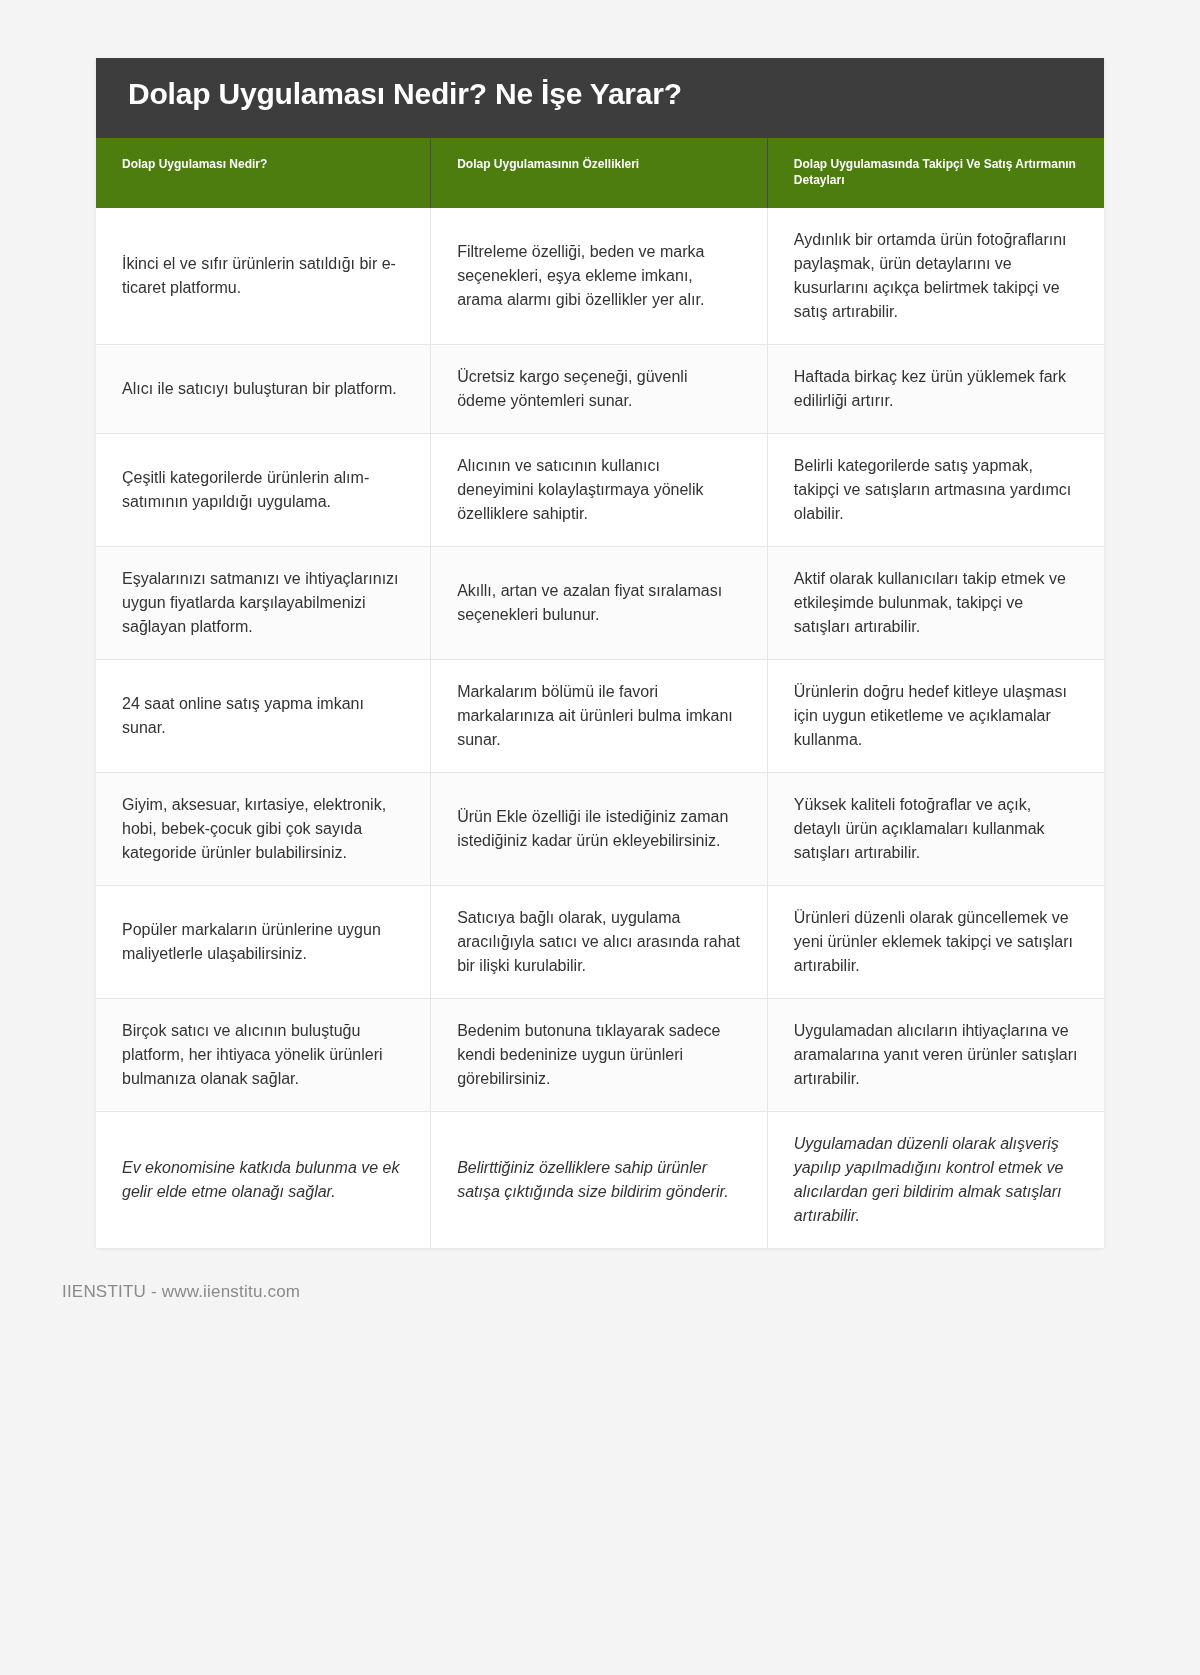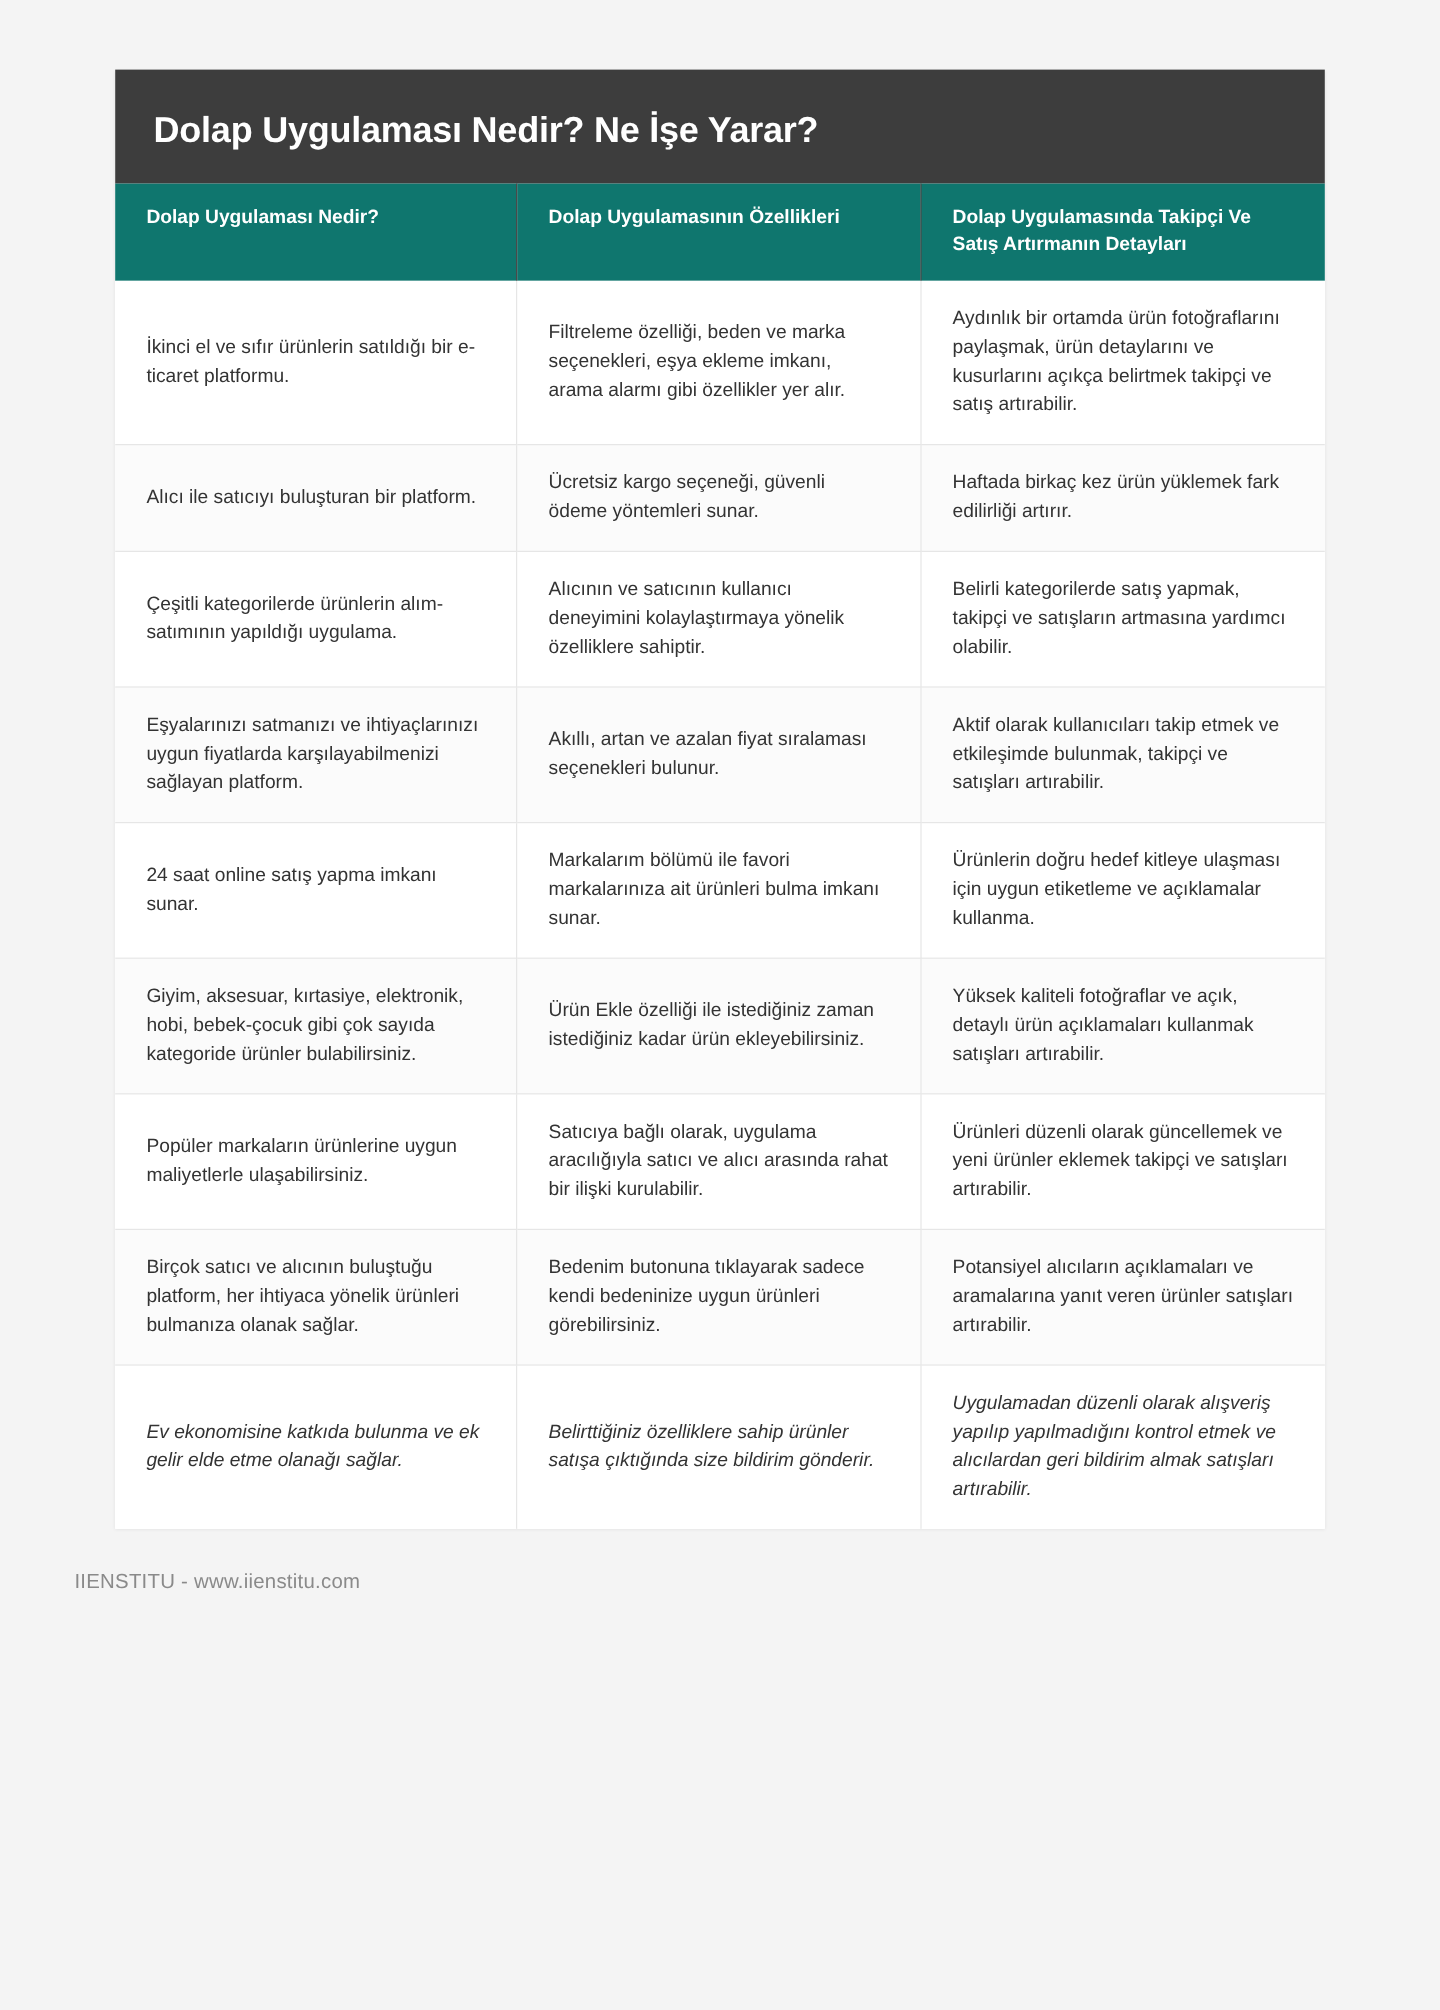--- a/index.html
+++ b/index.html
@@ -17,39 +17,39 @@
   }
   .table-wrap {
     width: 1008px;
     margin: 0 auto;
     background: #ffffff;
     box-shadow: 0 1px 3px rgba(0,0,0,0.08);
   }
   .title-bar {
     background: #3d3d3d;
     color: #ffffff;
-    padding: 33px 32px 26px 32px;
+    padding: 18px 32px 26px 32px;
   }
   .title-bar h1 {
     margin: 0;
     font-size: 30px;
     font-weight: bold;
     letter-spacing: -0.2px;
     line-height: 1.2;
   }
   table {
     border-collapse: collapse;
     width: 100%;
     table-layout: fixed;
   }
   thead th {
-    background: #0f766e;
+    background: #4d7c0f;
     color: #ffffff;
     text-align: left;
-    font-size: 16px;
+    font-size: 12px;
     font-weight: bold;
     line-height: 1.35;
     padding: 18px 26px 20px 26px;
     vertical-align: top;
     border-right: 1px solid #4a4a4a;
   }
   thead th:last-child { border-right: none; }
   tbody td {
     font-size: 16px;
     color: #333333;
@@ -128,21 +128,21 @@
           <td>Yüksek kaliteli fotoğraflar ve açık, detaylı ürün açıklamaları kullanmak satışları artırabilir.</td>
         </tr>
         <tr>
           <td>Popüler markaların ürünlerine uygun maliyetlerle ulaşabilirsiniz.</td>
           <td>Satıcıya bağlı olarak, uygulama aracılığıyla satıcı ve alıcı arasında rahat bir ilişki kurulabilir.</td>
           <td>Ürünleri düzenli olarak güncellemek ve yeni ürünler eklemek takipçi ve satışları artırabilir.</td>
         </tr>
         <tr>
           <td>Birçok satıcı ve alıcının buluştuğu platform, her ihtiyaca yönelik ürünleri bulmanıza olanak sağlar.</td>
           <td>Bedenim butonuna tıklayarak sadece kendi bedeninize uygun ürünleri görebilirsiniz.</td>
-          <td>Potansiyel alıcıların açıklamaları ve aramalarına yanıt veren ürünler satışları artırabilir.</td>
+          <td>Uygulamadan alıcıların ihtiyaçlarına ve aramalarına yanıt veren ürünler satışları artırabilir.</td>
         </tr>
         <tr>
           <td>Ev ekonomisine katkıda bulunma ve ek gelir elde etme olanağı sağlar.</td>
           <td>Belirttiğiniz özelliklere sahip ürünler satışa çıktığında size bildirim gönderir.</td>
           <td>Uygulamadan düzenli olarak alışveriş yapılıp yapılmadığını kontrol etmek ve alıcılardan geri bildirim almak satışları artırabilir.</td>
         </tr>
       </tbody>
     </table>
   </div>
 

